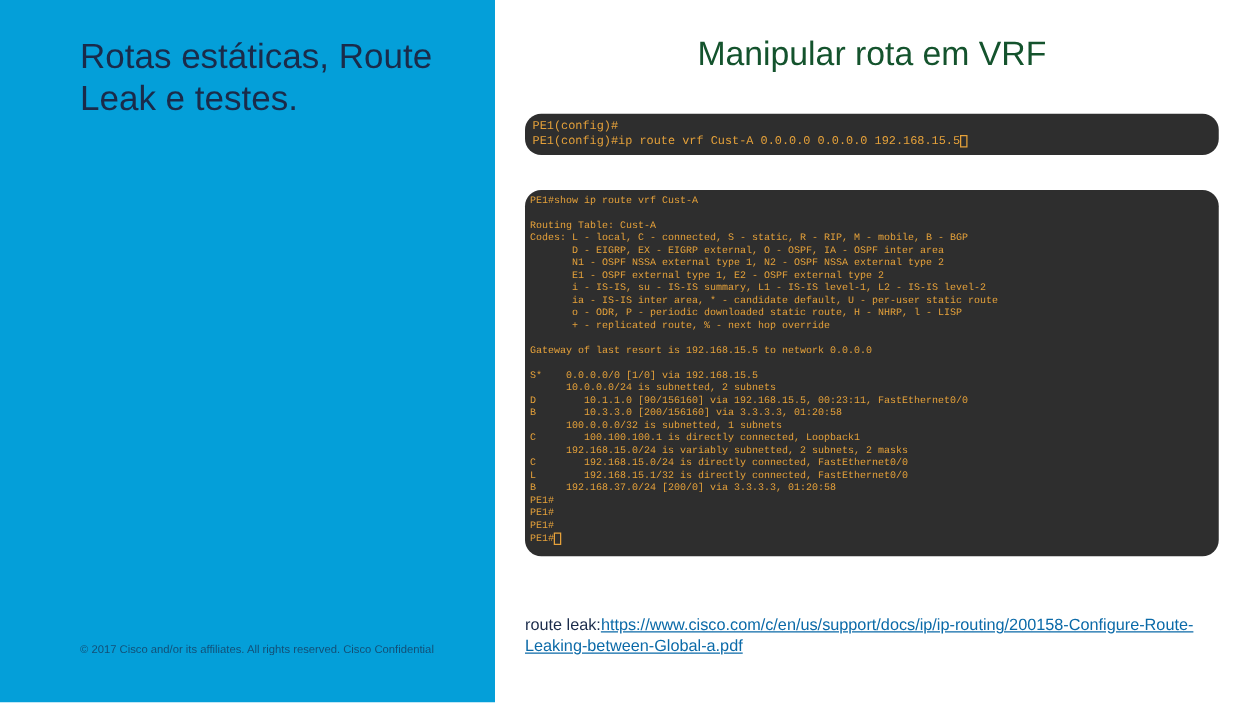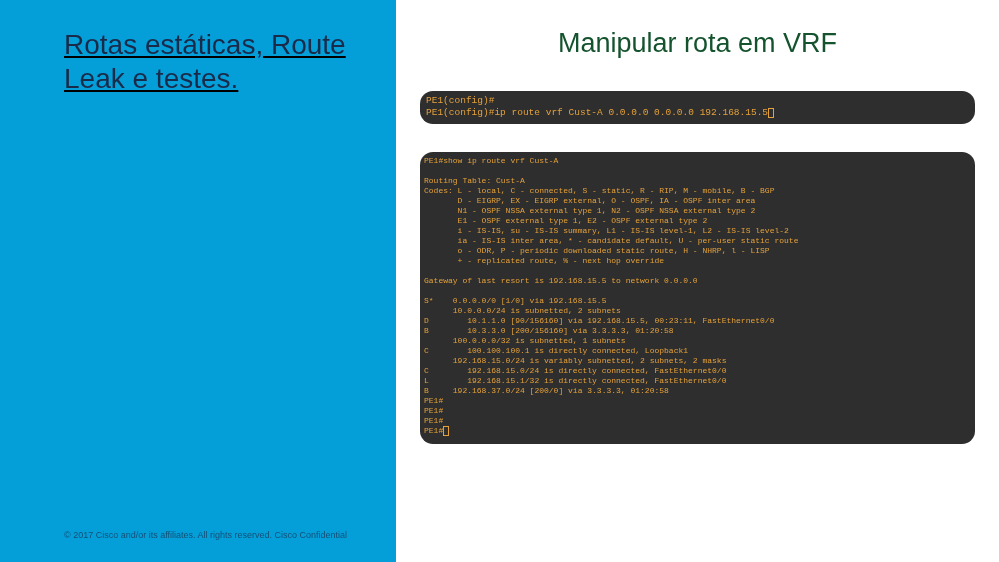--- a/index.html
+++ b/index.html
@@ -14,21 +14,20 @@
   .slide {
     display: flex;
     width: 100%;
     height: 100%;
   }
   .left-panel {
     width: 396px;
     background: #049fd9;
     padding: 28px 40px 0 64px;
     position: relative;
-    text-decoration: underline;
   }
   .right-panel {
     flex: 1;
     background: #ffffff;
     padding: 28px 24px 0 24px;
     position: relative;
   }
   .left-title {
     font-size: 28px;
     font-weight: 400;
@@ -36,21 +35,21 @@
     line-height: 1.2;
   }
   .left-body {
     margin-top: 130px;
     font-size: 16.5px;
     color: #1a2b4a;
     line-height: 1.35;
   }
   .left-footer {
     position: absolute;
-    bottom: 22px;
+    bottom: 38px;
     left: 64px;
     font-size: 9px;
     color: #1a2b4a;
     opacity: 0.7;
   }
   .right-title {
     font-size: 27px;
     font-weight: 400;
     color: #14532d;
     text-align: center;
@@ -137,15 +136,18 @@
 C        100.100.100.1 is directly connected, Loopback1
       192.168.15.0/24 is variably subnetted, 2 subnets, 2 masks
 C        192.168.15.0/24 is directly connected, FastEthernet0/0
 L        192.168.15.1/32 is directly connected, FastEthernet0/0
 B     192.168.37.0/24 [200/0] via 3.3.3.3, 01:20:58
 PE1#
 PE1#
 PE1#
 PE1#</span><span class="cursor"></span></div>
 
+    <div class="route-leak">
+      <span>route leak:</span><a href="#">https://www.cisco.com/c/en/us/support/docs/ip/ip-routing/200158-Configure-Route-Leaking-between-Global-a.pdf</a>
+    </div>
   </div>
 
 </div>
 
 </body></html>

